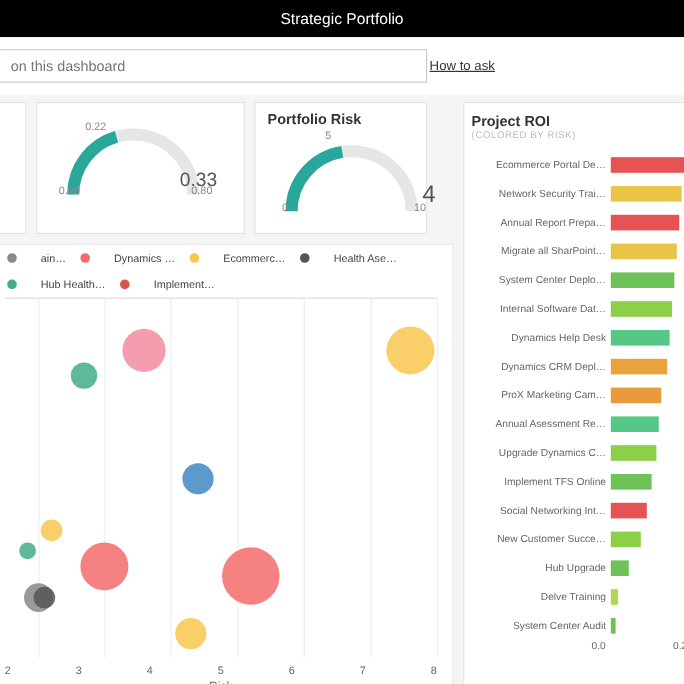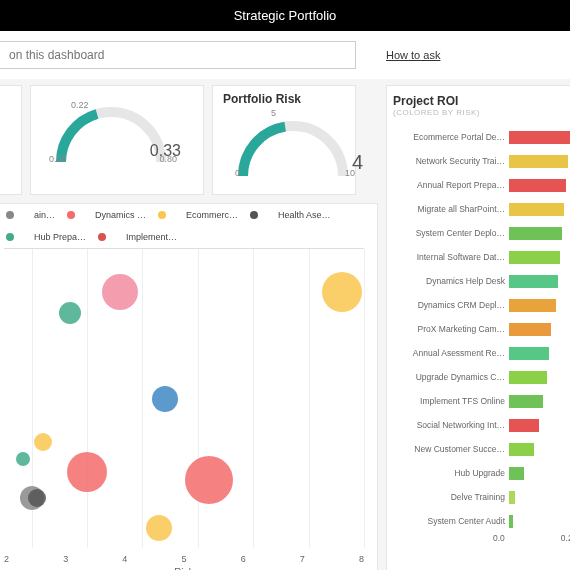--- a/index.html
+++ b/index.html
@@ -1,18 +1,18 @@
 <!DOCTYPE html>
 <html><head>
 <meta charset="utf-8">
 <style>
 * { margin: 0; padding: 0; box-sizing: border-box; }
 body { font-family: -apple-system, "Segoe UI", sans-serif; background: #f5f5f5; width: 570px; height: 570px; overflow: hidden; font-size: 11px; color: #333; }
 .header { background: #000; color: #fff; padding: 8px 0; text-align: center; font-size: 13px; }
-.searchbar { background: #fff; padding: 10px 0 10px 0; display: flex; align-items: center; gap: 30px; }
+.searchbar { background: #fff; padding: 10px 0 10px 0; display: flex; align-items: center; gap: 2px; }
 .searchbar input { flex: 0 0 358px; border: 1px solid #ccc; padding: 6px 10px; font-size: 12px; color: #888; margin-left: -2px; }
 .searchbar a { color: #333; font-size: 11px; text-decoration: underline; cursor: pointer; }
 .content { display: flex; gap: 8px; padding: 6px 0 0 0; }
 .left { flex: 0 0 378px; display: flex; flex-direction: column; gap: 8px; }
 .right { flex: 0 0 182px; background: #fff; border: 1px solid #e5e5e5; padding: 8px 0 8px 6px; height: 490px; }
 .cards { display: flex; gap: 8px; margin-left: -6px; }
 .card { background: #fff; border: 1px solid #e5e5e5; padding: 6px 10px 6px 10px; height: 110px; position: relative; }
 .card.c1 { width: 28px; border-left: none; }
 .card.c2 { width: 174px; }
 .card.c3 { width: 144px; }
@@ -96,21 +96,21 @@
           <span>
             <span class="dot" style="background:#f9c74f"></span>
             <span>Ecommerc…</span>
           </span>
           <span>
             <span class="dot" style="background:#555"></span>
             <span>Health Ase…</span>
           </span>
           <span>
             <span class="dot" style="background:#43aa8b"></span>
-            <span>Hub Prepa…</span>
+            <span>Hub Health…</span>
           </span>
           <span>
             <span class="dot" style="background:#d9534f"></span>
             <span>Implement…</span>
           </span>
         </div>
       <div class="plot" id="bubble-plot">
         <div class="xaxis" id="bubble-xaxis">
             <span>2</span>
             <span>3</span>

